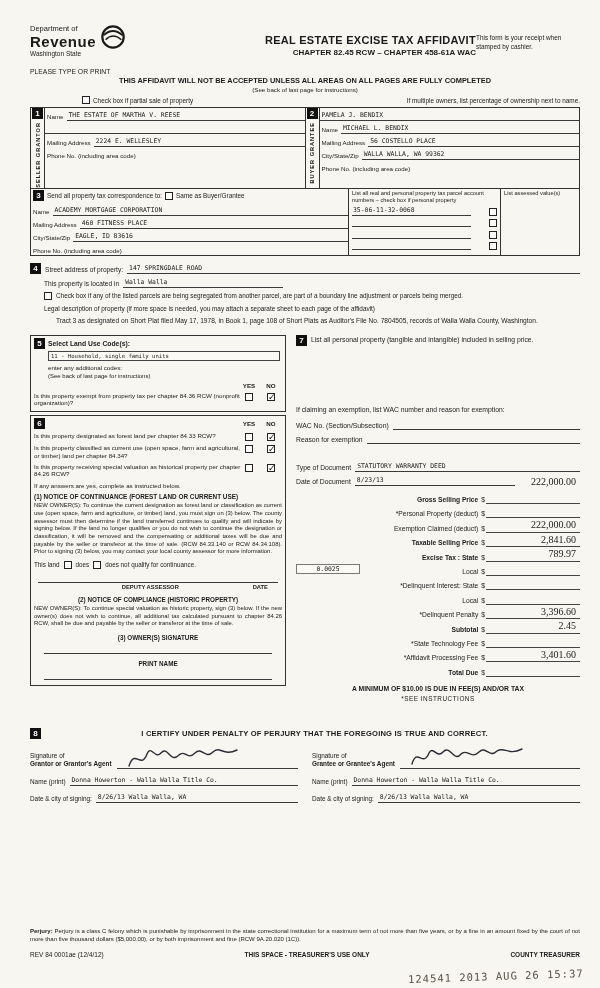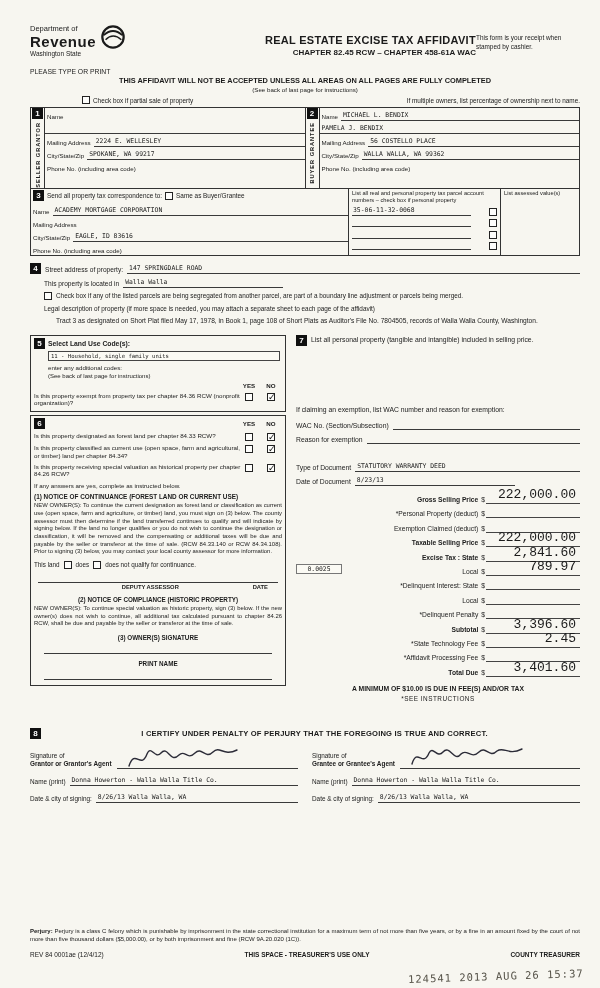--- a/index.html
+++ b/index.html
@@ -101,26 +101,26 @@
   
   .s7h { display:flex; gap:4px; align-items:flex-start; }
   .s7pp { font-size:6.8px; line-height:1.35; flex:1; }
   .s7gap { height:60px; }
   .s7ex { font-size:6.8px; margin-bottom:3px; }
   .frow2 { display:flex; align-items:flex-end; gap:4px; height:14px; font-size:6.8px; }
   .l7 { white-space:nowrap; padding-bottom:1px; }
   .s7gap2 { height:14px; }
   .money { margin-top:4px; }
   .mrow { display:flex; align-items:flex-end; height:14.4px; font-size:6.7px; }
-  .rate { width:46px; font-size:6.4px; text-align:center; font-family:"DejaVu Sans Mono", monospace; align-self:center; }
+  .rate { width:64px; font-size:6.4px; text-align:center; font-family:"DejaVu Sans Mono", monospace; align-self:center; }
   .rate:not(:empty) { border:1px solid #777; background:#fbfaf4; padding:0 2px; }
   .mlbl { flex:1; text-align:right; padding:0 3px 1px 0; white-space:nowrap; }
   .dollar { padding:0 1px 1px 0; }
-  .mval { width:94px; border-bottom:1px solid #444; text-align:right; font-family:Liberation Mono, monospace;
-          font-size:13px; padding:0 4px 1px 0; min-height:8px; }
+  .mval { width:94px; border-bottom:1px solid #444; text-align:right; font-family:Liberation Serif, serif;
+          font-size:10px; padding:0 4px 16px 0; min-height:8px; }
   .minnote { font-size:6.8px; text-align:center; margin-top:8px; }
   .seeinstr { font-size:6.4px; text-align:center; margin-top:3px; letter-spacing:.5px; }
 
   
   .s8 { margin-top:26px; }
   .s8h { display:flex; align-items:center; gap:8px; }
   .certify { flex:1; text-align:center; font-size:7.6px; letter-spacing:.2px; }
   .sigcols { display:flex; gap:14px; margin-top:6px; }
   .sigcol { flex:1; }
   .sigrow { display:flex; align-items:flex-end; }
@@ -176,50 +176,47 @@
 
   <div class="parties">
     <div class="pbox">
       <div class="pstrip">
         <span class="num">1</span>
         <span class="vert">SELLER GRANTOR</span>
       </div>
       <div class="pcontent">
         <div class="frow">
             <span class="flbl">Name</span>
+            <span class="fval">THE ESTATE OF MARTHA V. REESE</span>
           </div>
         <div class="frow">
             <span class="fval"></span>
           </div>
         <div class="frow">
             <span class="flbl">Mailing Address</span>
             <span class="fval">2224 E. WELLESLEY</span>
-          </div>
-        <div class="frow">
-            <span class="flbl">City/State/Zip</span>
-            <span class="fval">SPOKANE, WA  99217</span>
           </div>
         <div class="frow">
             <span class="flbl">Phone No. (including area code)</span>
             <span class="fval nol"></span>
           </div>
       </div>
     </div>
     <div class="pbox">
       <div class="pstrip">
         <span class="num">2</span>
         <span class="vert">BUYER GRANTEE</span>
       </div>
       <div class="pcontent">
         <div class="frow">
+            <span class="fval">PAMELA J. BENDIX</span>
+          </div>
+        <div class="frow">
             <span class="flbl">Name</span>
             <span class="fval">MICHAEL L. BENDIX</span>
-          </div>
-        <div class="frow">
-            <span class="fval">PAMELA J. BENDIX</span>
           </div>
         <div class="frow">
             <span class="flbl">Mailing Address</span>
             <span class="fval">56 COSTELLO PLACE</span>
           </div>
         <div class="frow">
             <span class="flbl">City/State/Zip</span>
             <span class="fval">WALLA WALLA, WA  99362</span>
           </div>
         <div class="frow">
@@ -237,20 +234,21 @@
         <span>Send all property tax correspondence to:</span>
         <span class="cb"></span>
         <span>Same as Buyer/Grantee</span>
       </div>
       <div class="frow">
           <span class="flbl">Name</span>
           <span class="fval">ACADEMY MORTGAGE CORPORATION</span>
         </div>
       <div class="frow">
           <span class="flbl">Mailing Address</span>
+          <span class="fval">460 FITNESS PLACE</span>
         </div>
       <div class="frow">
           <span class="flbl">City/State/Zip</span>
           <span class="fval">EAGLE, ID  83616</span>
         </div>
       <div class="frow">
           <span class="flbl">Phone No. (including area code)</span>
           <span class="fval nol"></span>
         </div>
     </div>

